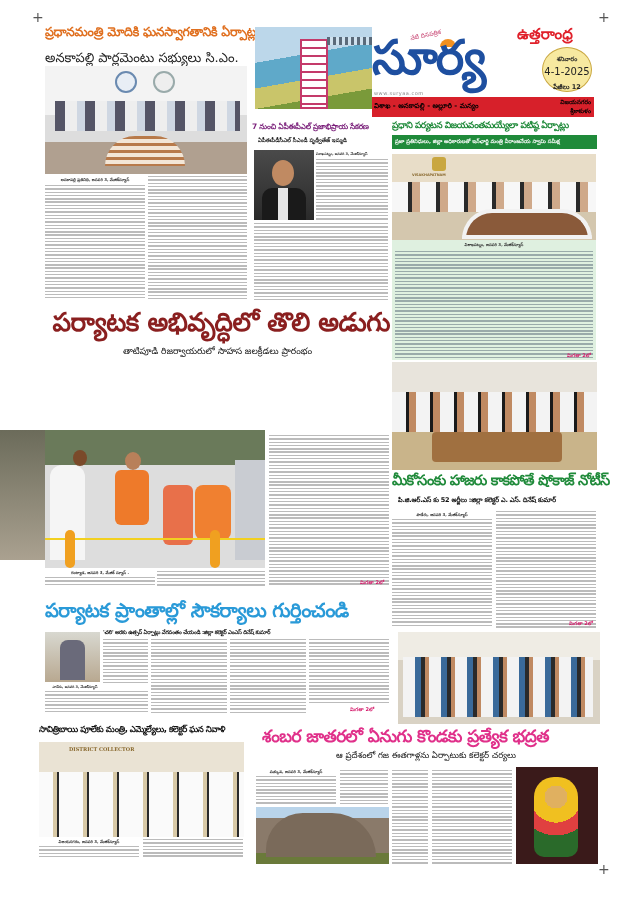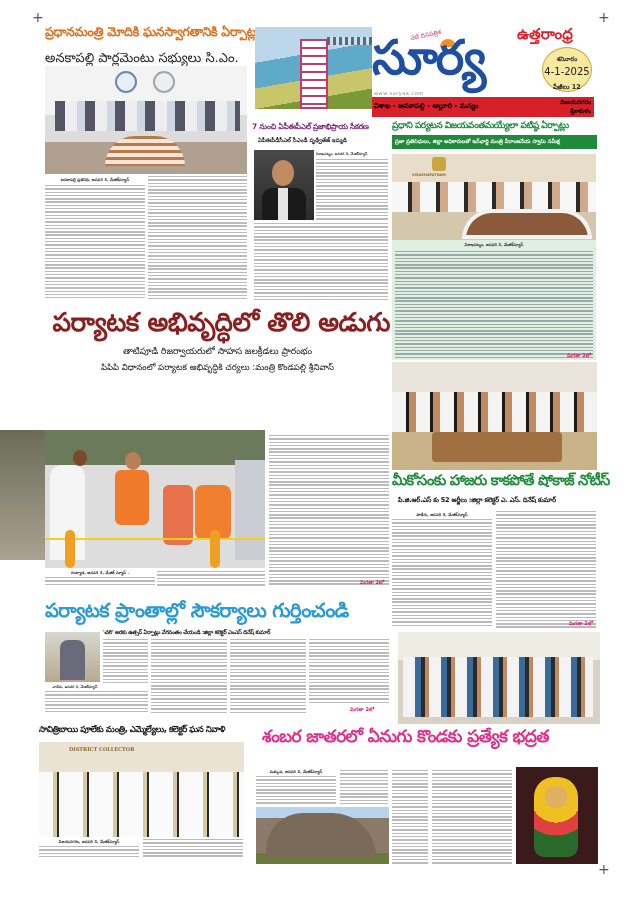--- a/index.html
+++ b/index.html
@@ -83,21 +83,20 @@
   <div style="position:absolute;left:0;top:120px;width:204px;height:120px;background:#dff0e0;padding:2px 3px">
     <div class="cap">విశాఖపట్నం, జనవరి 3, మేజిక్‌న్యూస్</div>
     <div class="txt" style="width:198px;height:108px;margin-top:2px;background-image:repeating-linear-gradient(#dff0e0 0 1px,#9aa 1px 2.4px,#dff0e0 2.4px 3.3px)"></div>
   </div>
   <div class="more" style="right:6px;top:232px">మిగతా 2లో</div>
 </div>
 
 <div class="abs" style="left:45px;top:302px;width:345px;height:285px">
   <h1 style="color:#8a1f1f;font-size:26px;text-align:right;white-space:nowrap;letter-spacing:-0.5px;line-height:40px">పర్యాటక అభివృద్ధిలో తొలి అడుగు</h1>
   <div style="font-size:9px;text-align:center;margin-top:4px;color:#111">తాటిపూడి రిజర్వాయరులో సాహస జలక్రీడలు ప్రారంభం</div>
-  <div style="font-size:8.5px;text-align:center;margin-top:4px;color:#111;white-space:nowrap">పిపిపి విధానంలో పర్యాటక అభివృద్ధికి చర్యలు :మంత్రి కొండపల్లి శ్రీనివాస్</div>
   <div class="photo" style="position:absolute;left:0;top:128px;width:220px;height:138px;background:linear-gradient(#6a7a5a 0 25%,#ddd 25%)">
     <div style="position:absolute;left:5px;top:35px;width:35px;height:95px;background:#f5f5f5;border-radius:12px 12px 0 0"></div>
     <div style="position:absolute;left:28px;top:20px;width:14px;height:16px;border-radius:50%;background:#7a4a2a"></div>
     <div style="position:absolute;left:70px;top:40px;width:34px;height:55px;background:#ee7a2a;border-radius:6px"></div>
     <div style="position:absolute;left:80px;top:22px;width:16px;height:18px;border-radius:50%;background:#b8805a"></div>
     <div style="position:absolute;left:118px;top:55px;width:30px;height:60px;background:#e8704a;border-radius:6px"></div>
     <div style="position:absolute;left:150px;top:55px;width:36px;height:55px;background:#f08030;border-radius:8px"></div>
     <div style="position:absolute;left:190px;top:30px;width:30px;height:100px;background:#c9ccd2"></div>
     <div style="position:absolute;left:0;top:108px;width:220px;height:2px;background:#f2d020"></div>
     <div style="position:absolute;left:20px;top:100px;width:10px;height:38px;background:#f0a020;border-radius:5px"></div>
@@ -150,20 +149,21 @@
     <div style="position:absolute;left:105px;top:55px;width:18px;height:20px;background:#c9a740"></div>
     <div style="position:absolute;left:0;top:30px;width:205px;height:65px;background:repeating-linear-gradient(90deg,#fafafa 0 14px,#d8c9a6 14px 18px,#2a2a2a 18px 20px,#fafafa 20px 30px)"></div>
   </div>
   <div class="cap" style="position:absolute;left:0;top:115px;width:100px">విజయనగరం, జనవరి 3, మేజిక్‌న్యూస్</div>
   <div class="txt" style="position:absolute;left:0;top:121px;width:100px;height:14px"></div>
   <div class="txt" style="position:absolute;left:104px;top:114px;width:100px;height:21px"></div>
 </div>
 
 <div class="abs" style="left:252px;top:724px;width:348px;height:140px">
   <h1 style="color:#e0308a;font-size:17px;white-space:nowrap;letter-spacing:-0.6px;line-height:24px;padding-left:10px">శంబర జాతరలో ఏనుగు కొండకు ప్రత్యేక భద్రత</h1>
+  <div style="font-size:8.5px;text-align:center;color:#111;margin-top:2px">ఆ ప్రదేశంలో గజ ఈతగాళ్లను ఏర్పాటుకు కలెక్టర్ చర్యలు</div>
   <div class="cap" style="position:absolute;left:4px;top:45px;width:80px">మక్కువ, జనవరి 3, మేజిక్‌న్యూస్</div>
   <div class="txt" style="position:absolute;left:4px;top:51px;width:80px;height:30px"></div>
   <div class="txt" style="position:absolute;left:88px;top:45px;width:48px;height:36px"></div>
   <div class="photo" style="position:absolute;left:4px;top:83px;width:133px;height:57px;background:linear-gradient(#b9d4ea 0 20%,#8a7a6a 20% 80%,#6a7a3a 80%)">
     <div style="position:absolute;left:10px;top:6px;width:110px;height:44px;border-radius:50px 60px 0 0;background:#7a6a5a"></div>
   </div>
   <div class="txt" style="position:absolute;left:140px;top:45px;width:36px;height:95px"></div>
   <div class="txt" style="position:absolute;left:180px;top:45px;width:80px;height:95px"></div>
   <div class="photo" style="position:absolute;left:264px;top:43px;width:82px;height:97px;background:#3a1a1a">
     <div style="position:absolute;left:18px;top:10px;width:44px;height:80px;border-radius:20px 20px 10px 10px;background:radial-gradient(circle at 50% 25%,#e0b060 0 18%,#f0c020 18% 40%,#e04040 40% 60%,#2a6a2a 60%)"></div>

